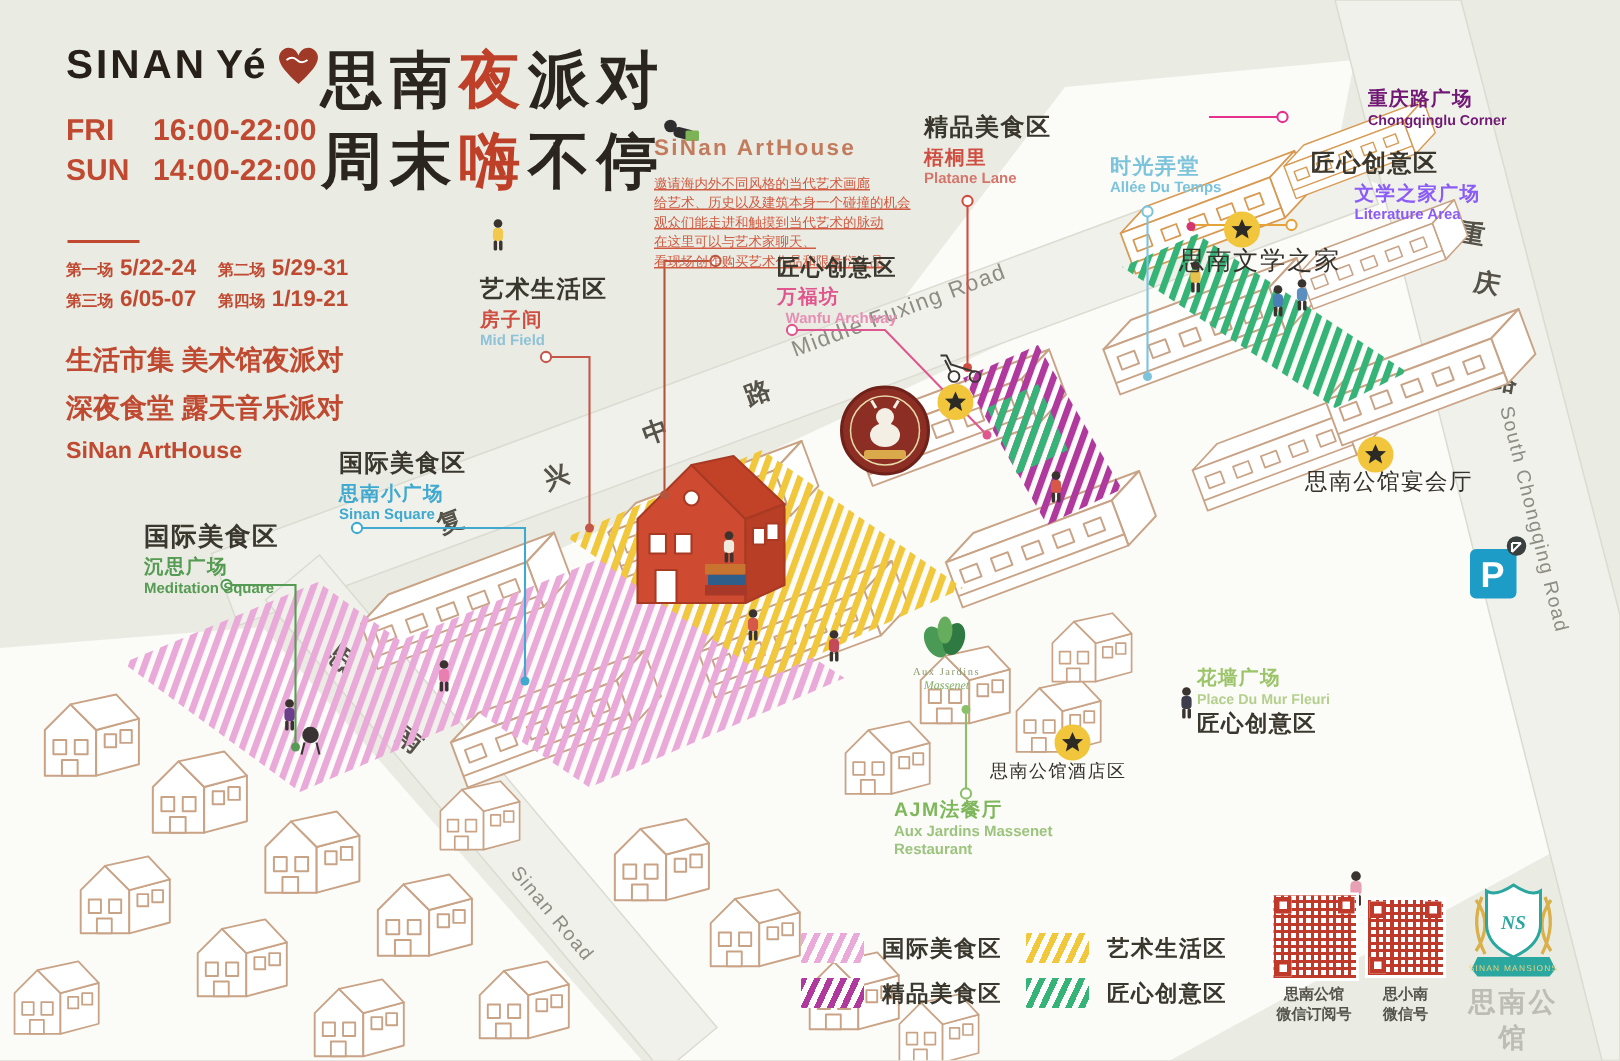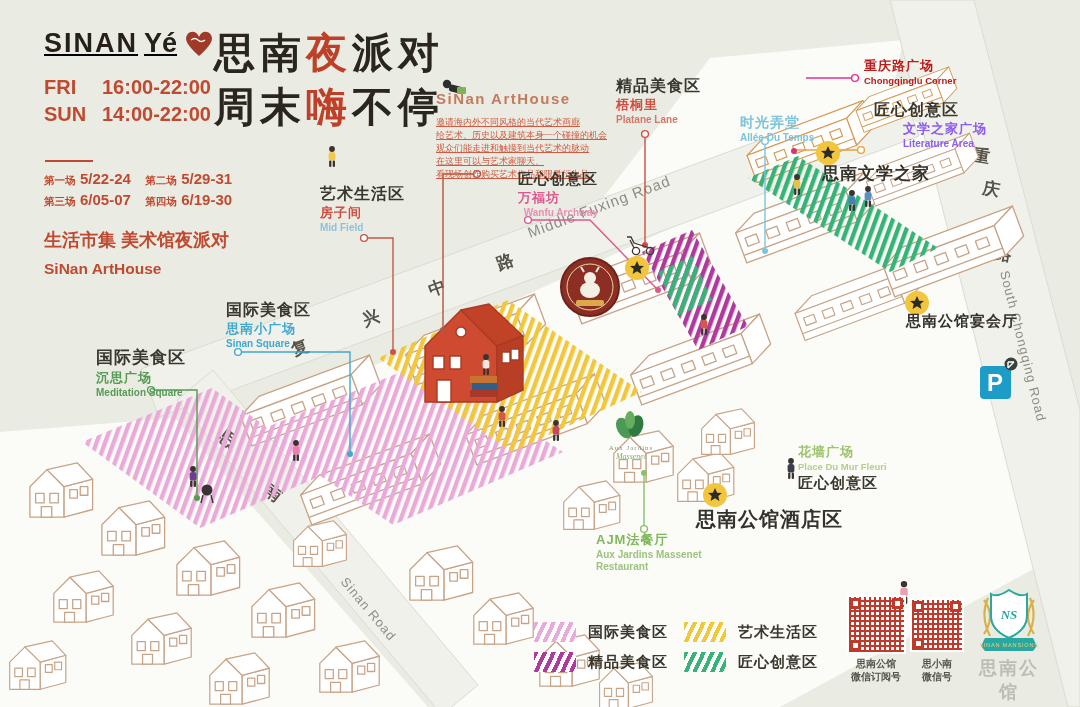--- a/index.html
+++ b/index.html
@@ -25,24 +25,24 @@
 
   
   .ah-title{font-size:15px;font-weight:800;letter-spacing:1.5px;color:#c37b5e;}
   .ah-desc{font-size:9px;line-height:13px;color:#d05a42;white-space:nowrap;}
 
   
   .lab{position:absolute;line-height:1.2;white-space:nowrap;}
   .lab .zone{display:block;font-size:16px;font-weight:800;color:#3a372e;letter-spacing:1px;margin-bottom:2px;}
   .lab .nm{display:block;font-size:13px;font-weight:800;letter-spacing:1px;margin-bottom:1px;}
   .lab .en{display:block;font-size:10px;font-weight:600;}
-  .blk{position:absolute;font-weight:700;color:#35322b;white-space:nowrap;letter-spacing:1px;padding-left:36px;}
+  .blk{position:absolute;font-weight:400;color:#35322b;white-space:nowrap;letter-spacing:1px;}
 
   .c-green{color:#569b53;} .c-blue{color:#3fa9d0;} .c-red{color:#cf4e42;} .c-rose{color:#d4766c;}
-  .c-pink{color:#e0568e;} .c-pinkl{color:#e58fb4;text-align:right;} .c-lblue{color:#7cc3dc;} .c-mag{color:#b91c1c;}
+  .c-pink{color:#e0568e;} .c-pinkl{color:#e58fb4;text-align:right;} .c-lblue{color:#7cc3dc;} .c-mag{color:#701a75;margin-left:48px;}
   .c-org{color:#8b5cf6;margin-left:29px;} .c-grn2{color:#7fb85c;} .c-grn3{color:#9cc47e;} .c-grn4{color:#9cc46a;} .c-grn5{color:#b5cf8e;}
   .c-skyblue{color:#8fc2d8;}
 
   
   .legend{display:grid;grid-template-columns:150px 170px;row-gap:10px;}
   .leg-item{display:flex;align-items:center;gap:12px;}
   .leg-sw{width:42px;height:20px;border-radius:1px;}
   .sw-pink{background:repeating-linear-gradient(115deg,#eaaad9 0 4px,#fdfdfb 4px 8px);}
   .sw-yellow{background:repeating-linear-gradient(115deg,#f1c73b 0 4px,#fdfdfb 4px 8px);}
   .sw-mag{background:repeating-linear-gradient(115deg,#b0399e 0 4px,#fdfdfb 4px 8px);}
@@ -332,21 +332,21 @@
     <path d="M984,600 q12,16 0,34 M988,598 q-8,18 2,38" stroke="#d9b04a" stroke-width="2.2" fill="none"></path>
     <path d="M1034,600 q-12,16 0,34 M1030,598 q8,18 -2,38" stroke="#d9b04a" stroke-width="2.2" fill="none"></path>
     <circle cx="1009" cy="596" r="2.6" fill="#d9b04a"></circle>
     <path d="M1009,590 q12,8 18,4 l0,22 q0,14 -18,22 q-18,-8 -18,-22 l0,-22 q6,4 18,-4 Z" fill="#ffffff" stroke="#2aa79e" stroke-width="2"></path>
     <text x="1009" y="619" text-anchor="middle" font-size="13" font-weight="bold" font-style="italic" fill="#2aa79e" font-family="Liberation Serif, serif">NS</text>
     <path d="M985,638 l48,0 l4,8 l-4,5 l-48,0 l-4,-5 Z" fill="#2aa79e"></path>
     <text x="1009" y="647" text-anchor="middle" font-size="5.6" letter-spacing="0.8" fill="#f0d080" font-family="Liberation Sans, sans-serif">SINAN MANSIONS</text>
   </g>
 </svg>
 
-<div class="ov logo" style="left:44px;top:28px;text-decoration:underline;">
+<div class="ov logo" style="left:44px;top:28px;">
   <span class="lt">SINAN</span>
       <span class="lt" style="letter-spacing:0;">Yé</span>
   <svg width="32" height="28" viewBox="0 0 30 28" style="margin-top:2px;">
     <path d="M15,26 C4,16 0,10 3,5 C6,0 13,1 15,7 C17,1 24,0 27,5 C30,10 26,16 15,26 Z" fill="#9e3a27"></path>
     <path d="M7,10 Q11,7 14,10 T21,10" stroke="#fff" stroke-width="1.3" fill="none"></path>
   </svg>
 </div>
 
 <div class="ov" style="left:44px;top:76px;">
   <div class="sched-row"><span class="d">FRI</span><span>16:00-22:00</span></div>
@@ -354,26 +354,27 @@
 </div>
 <div class="ov divider" style="left:45px;top:160px;"></div>
 
 <div class="ov" style="left:44px;top:170px;">
   <div class="sess-row">
     <span class="sl">第一场</span> <span class="sd">5/22-24</span>
     <span class="sl">第二场</span> <span class="sd">5/29-31</span>
   </div>
   <div class="sess-row">
     <span class="sl">第三场</span> <span class="sd">6/05-07</span>
-    <span class="sl">第四场</span> <span class="sd">6/19-30</span>
+    <span class="sl">第四场</span> <span class="sd">1/19-21</span>
   </div>
 </div>
 
 <div class="ov" style="left:44px;top:228px;">
   <div class="tag">生活市集 美术馆夜派对</div>
+  <div class="tag">深夜食堂 露天音乐派对</div>
   <div class="tag en">SiNan ArtHouse</div>
 </div>
 
 <div class="ov" style="left:214px;top:26px;">
   <div class="title-line"><span>思南</span><span class="acc">夜</span><span>派对</span></div>
   <div class="title-line"><span>周末</span><span class="acc">嗨</span><span>不停</span></div>
 </div>
 
 <div class="ov" style="left:436px;top:90px;">
   <div class="ah-title">SiNan ArtHouse</div>
@@ -409,39 +410,39 @@
   <span class="nm c-pink">万福坊</span>
   <span class="en c-pinkl">Wanfu Archway</span>
 </div>
 
 <div class="lab ov" style="left:616px;top:76px;">
   <span class="zone">精品美食区</span>
   <span class="nm c-red">梧桐里</span>
   <span class="en c-rose">Platane Lane</span>
 </div>
 
-<div class="lab ov" style="left:740px;top:102px;margin-top:12px;">
+<div class="lab ov" style="left:740px;top:102px;">
   <span class="nm c-lblue" style="font-size:14px;">时光弄堂</span>
   <span class="en c-lblue">Allée Du Temps</span>
 </div>
 
 <div class="lab ov" style="left:864px;top:58px;">
   <span class="nm c-mag">重庆路广场</span>
   <span class="en c-mag" style="font-size:9.5px;">Chongqinglu Corner</span>
 </div>
 
 <div class="lab ov" style="left:874px;top:100px;">
   <span class="zone">匠心创意区</span>
   <span class="nm c-org">文学之家广场</span>
   <span class="en c-org">Literature Area</span>
 </div>
 
 <div class="blk ov" style="left:786px;top:162px;font-size:17px;">思南文学之家</div>
 <div class="blk ov" style="left:870px;top:312px;font-size:15px;">思南公馆宴会厅</div>
-<div class="blk ov" style="left:660px;top:506px;font-size:20px;">思南公馆酒店区</div>
+<div class="blk ov" style="left:660px;top:506px;font-size:12px;">思南公馆酒店区</div>
 
 <div class="lab ov" style="left:596px;top:532px;">
   <span class="nm c-grn2">AJM法餐厅</span>
   <span class="en c-grn3">Aux Jardins Massenet</span>
   <span class="en c-grn3">Restaurant</span>
 </div>
 
 <div class="lab ov" style="left:798px;top:444px;">
   <span class="nm c-grn4">花墙广场</span>
   <span class="en c-grn5" style="font-size:9.5px;">Place Du Mur Fleuri</span>

